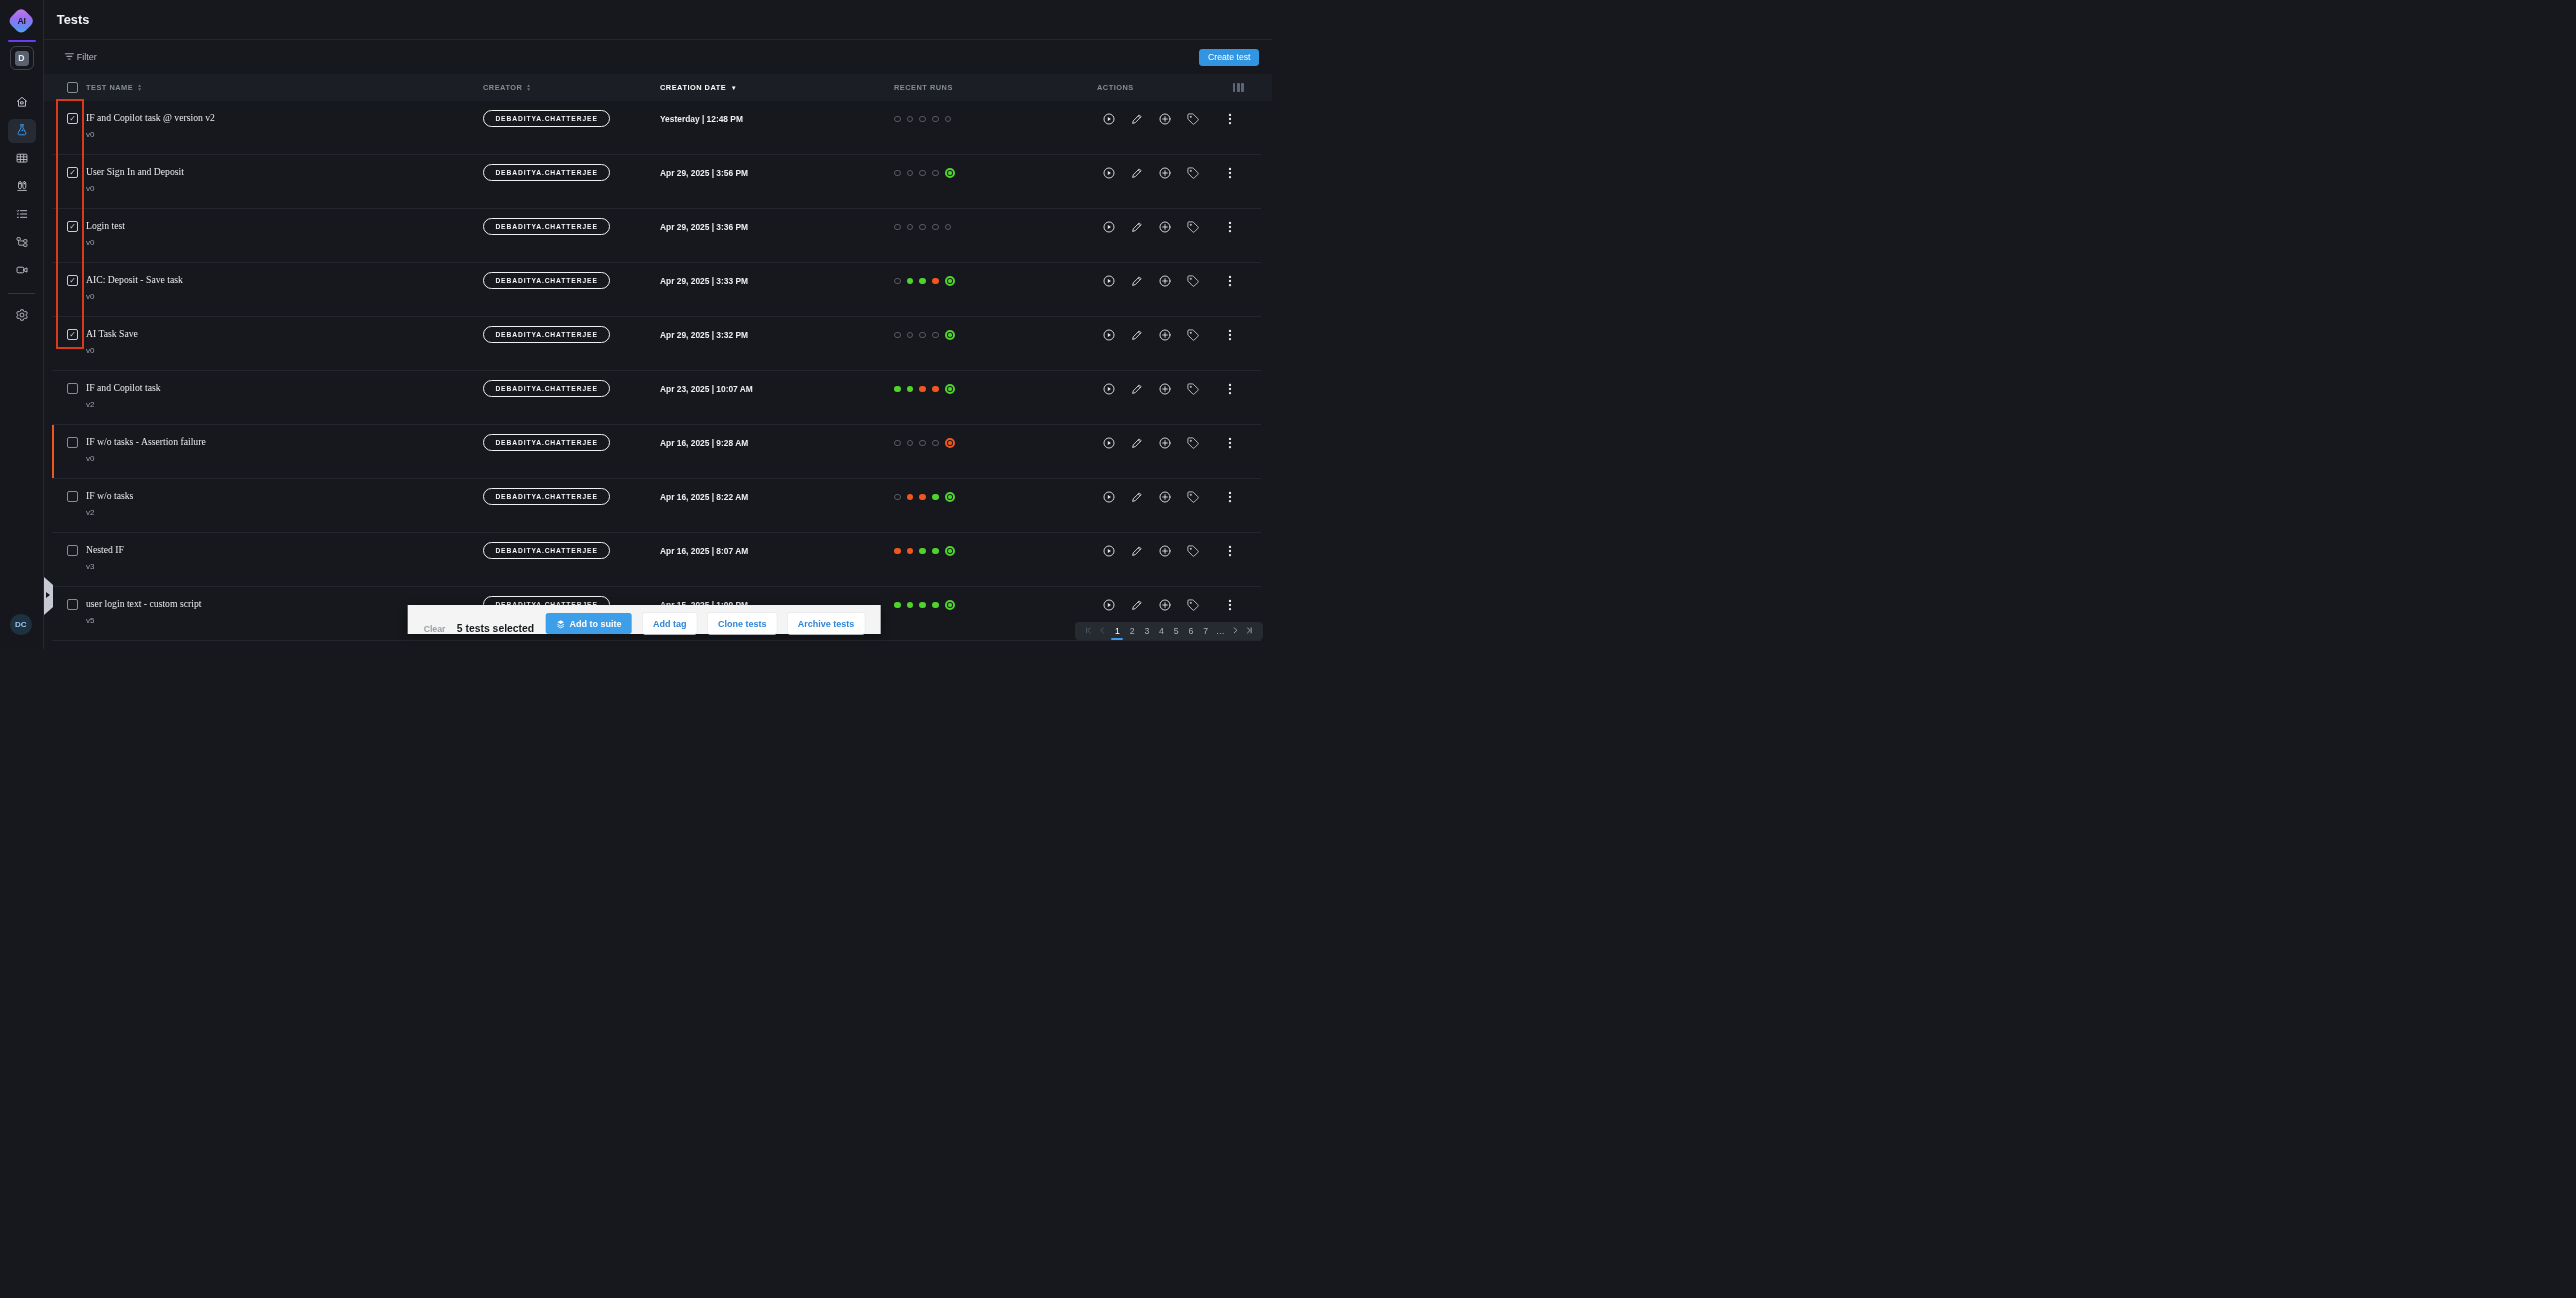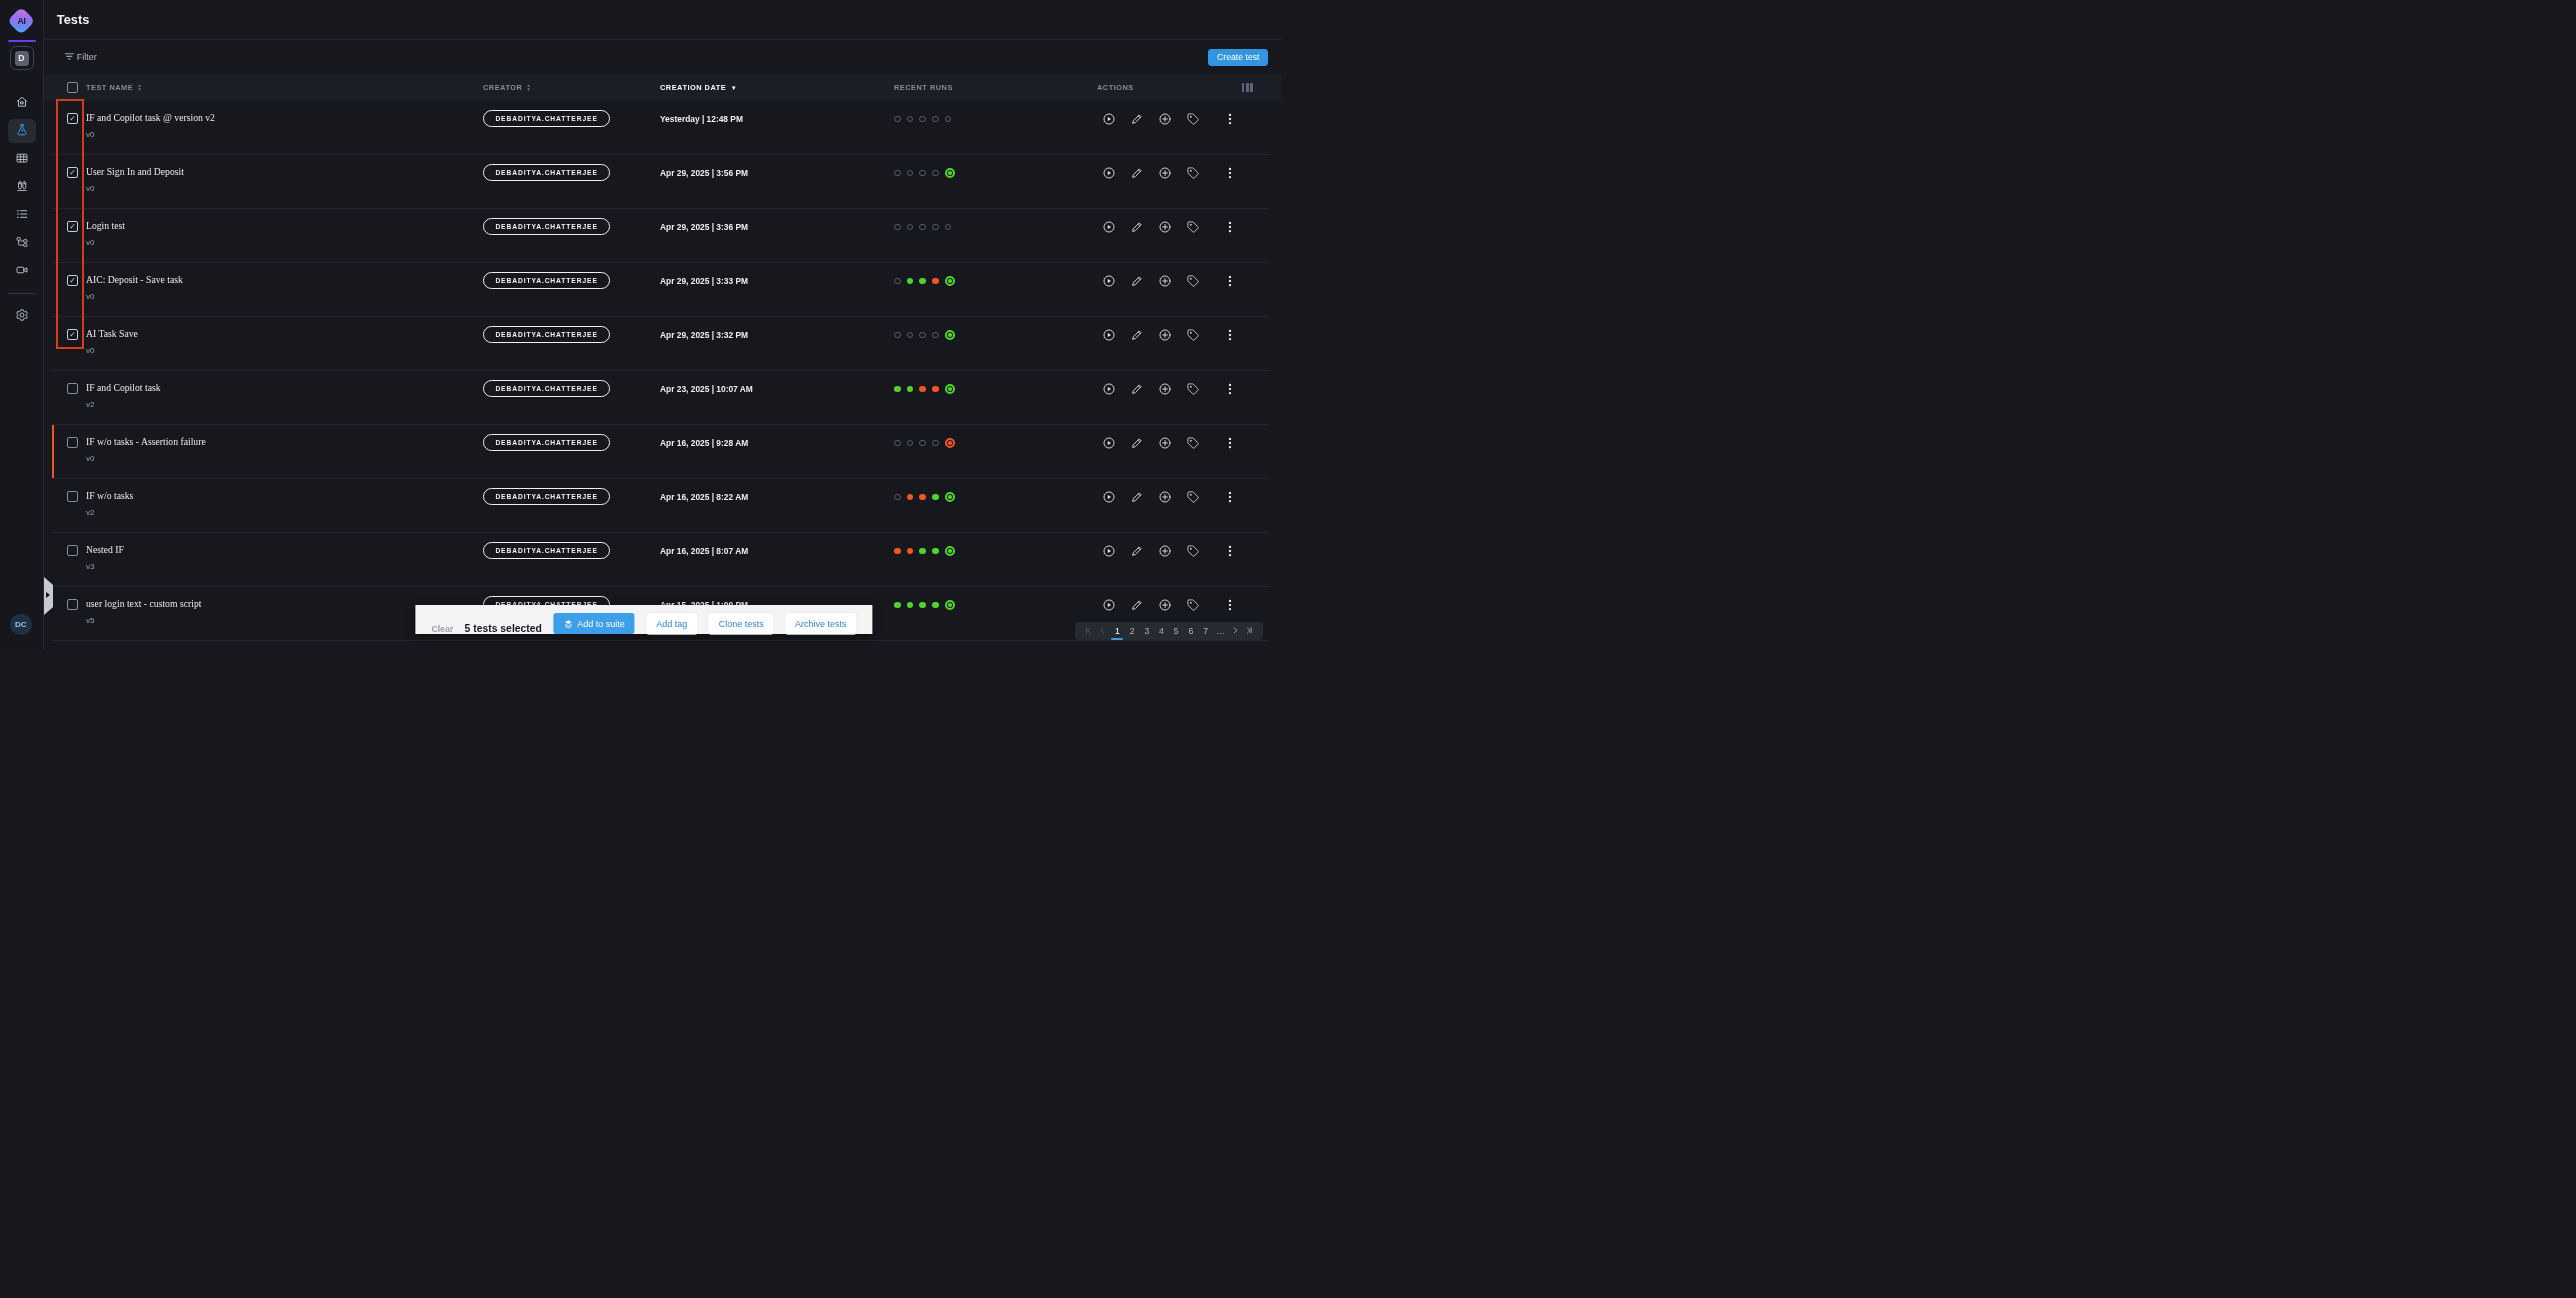--- a/index.html
+++ b/index.html
@@ -26,21 +26,21 @@
   .nav-item { width:28px; height:24px; display:flex; align-items:center; justify-content:center;
     color:#c3c7cd; border-radius:5.4px; cursor:pointer; }
   .nav-item svg { width:14px; height:14px; }
   .nav-item.active { background:#262b33; color:#3b99e8; }
   .nav-divider { width:27px; height:0.7px; background:#33373f; margin:9.4px auto 0; }
   .nav-settings { margin-top:10px; }
   .user-avatar { position:absolute; left:10px; bottom:14px; width:21.5px; height:21.5px; border-radius:50%;
     background:#1d3140; color:#9fc3e8; font-size:8px; font-weight:700;
     display:flex; align-items:center; justify-content:center; }
   
-  .main { position:absolute; left:44px; top:0; right:7px; height:100%; }
+  .main { position:absolute; left:44px; top:0; right:16px; height:100%; }
   .topbar { height:40px; border-bottom:0.7px solid #24272e; display:flex; align-items:center; padding-left:12.8px; }
   .page-title { font-size:12.8px; font-weight:700; color:#f2f3f5; }
   .toolbar { height:34px; display:flex; align-items:center; justify-content:space-between; padding:0 12.8px 0 20px; }
   .filter { display:flex; align-items:center; gap:2px; color:#b6bac1; font-size:9px; cursor:pointer; }
   .filter svg { width:10.7px; height:10.7px; color:#9aa0aa; }
   .create-btn { background:#3195e2; color:#fff; border:none; border-radius:3.4px; height:17px;
     padding:0 8.7px; font-size:8.7px; font-family:inherit; cursor:pointer; }
   
   .grid-cols { display:grid; grid-template-columns:23px 19px 397px 177px 234px 203px 1fr; }
   .thead { height:27px; background:#1b1e24; align-items:center; position:relative; }
@@ -88,21 +88,21 @@
     clip-path:polygon(0 0,100% 22%,100% 78%,0 100%); z-index:7; cursor:pointer; }
   .panel-handle::after { content:""; position:absolute; left:2px; top:15.4px; width:0; height:0;
     border-left:4px solid #16181d; border-top:3.4px solid transparent; border-bottom:3.4px solid transparent; }
   
   .selection-bar { position:absolute; left:50%; transform:translateX(-50%); bottom:14.8px; height:29.5px;
     background:#f4f4f5; display:flex; align-items:flex-end; padding:0 16px; gap:11.4px; z-index:30;
     box-shadow:0 2px 9.4px rgba(0,0,0,.45); }
   .sel-clear { color:#9aa0a8; font-size:8.7px; font-weight:600; cursor:pointer; }
   .sel-count { color:#17191c; font-size:10.4px; font-weight:700; white-space:nowrap;margin-top:12px; }
   .sb-btn { height:21px; padding:0 10px; border-radius:2.7px; background:#fff; color:#2f86d8;
-    font-weight:400; font-size:9px; font-family:inherit; border:none; cursor:pointer;
+    font-weight:700; font-size:9px; font-family:inherit; border:none; cursor:pointer;
     display:flex; align-items:center; gap:4px; box-shadow:0 0 0 0.7px #e6e8ec; white-space:nowrap; }
   .sb-btn.primary { background:#3d9eea; color:#fff; box-shadow:none; }
   .sb-btn.primary svg { width:10px; height:10px; }
   
   .pagination { position:absolute; right:25px; bottom:9.4px; height:18px; background:#262a31;
     border-radius:4px; display:flex; align-items:center; padding:0 6.7px; gap:1.3px; z-index:30; }
   .pg { min-width:13.4px; height:100%; display:flex; align-items:center; justify-content:center;
     font-size:8.7px; color:#aeb3bb; cursor:pointer; position:relative; }
   .pg.dim { color:#565c66; }
   .pg.active { color:#fff; }

